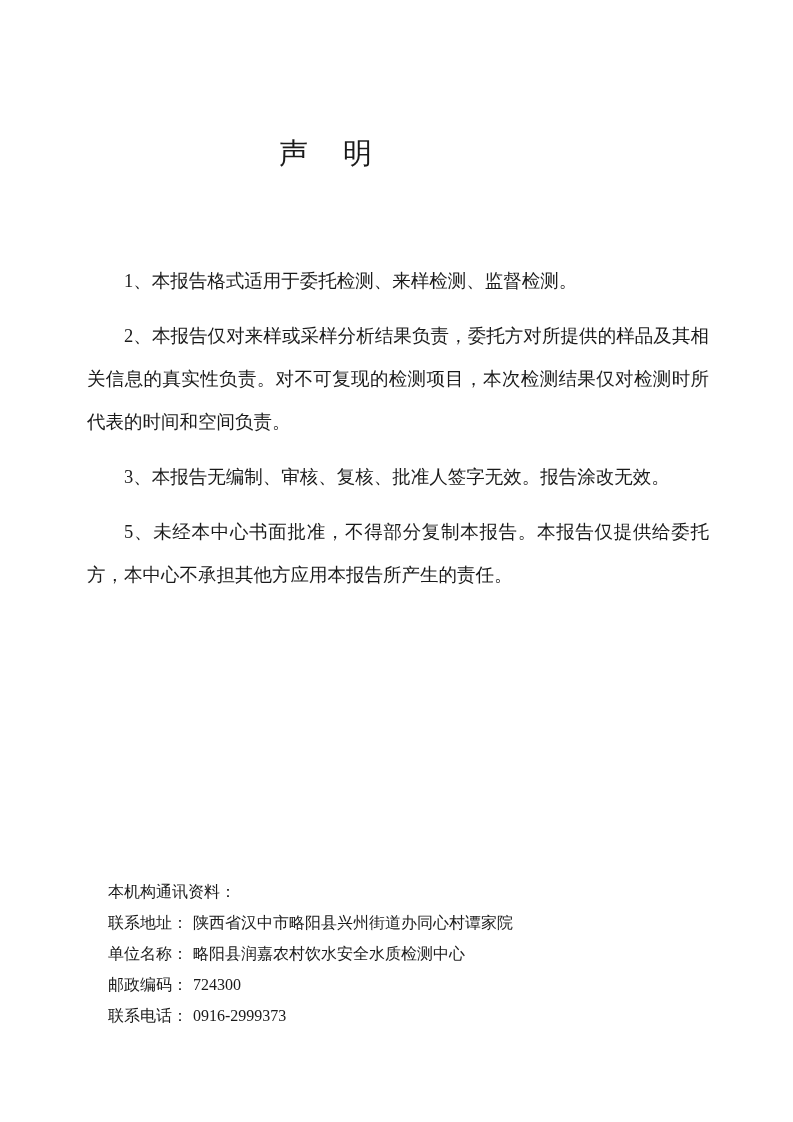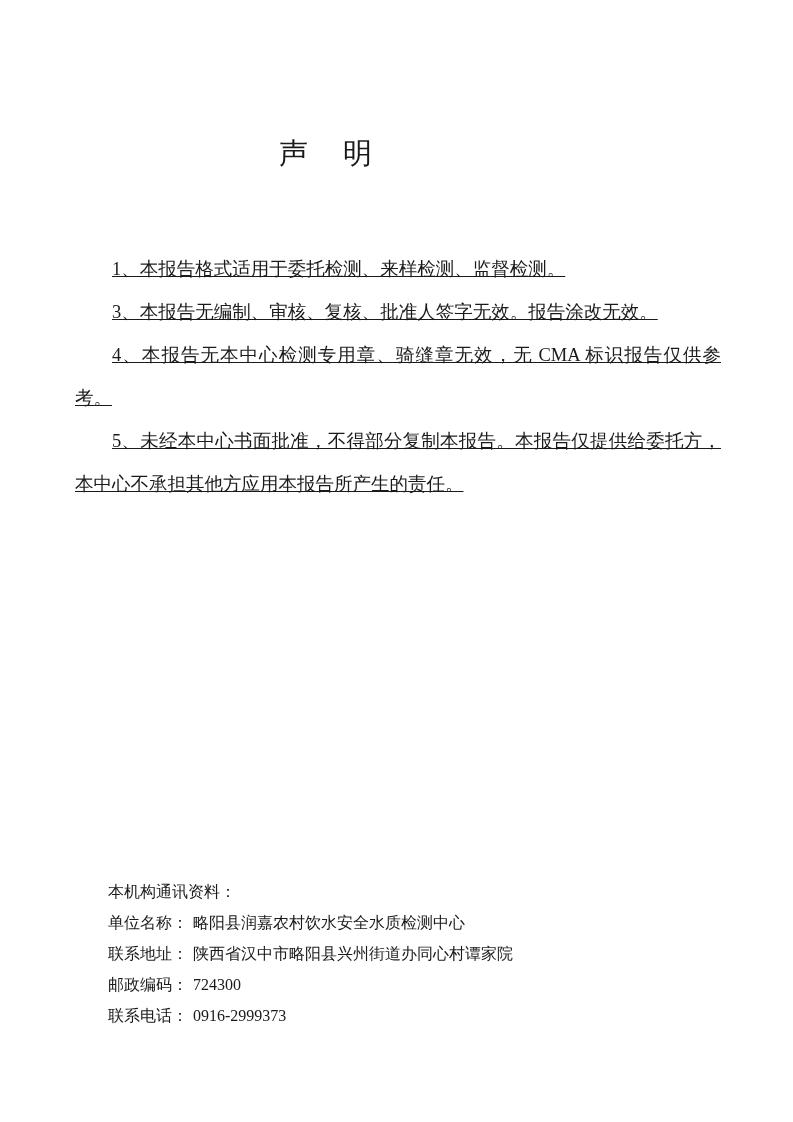--- a/index.html
+++ b/index.html
@@ -35,23 +35,22 @@
   .items {
     position: absolute;
     top: 248px;
     left: 75px;
     width: 646px;
     font-size: 18.5px;
     line-height: 43px;
     text-align: justify;
   }
   .items p {
-    margin: 0;
+    margin: 12px;
     text-indent: 2em;
-    text-decoration: underline;
   }
   .contact {
     position: absolute;
     top: 876px;
     left: 108px;
     width: 560px;
     font-size: 16px;
     line-height: 31px;
   }
   .contact p {
@@ -63,32 +62,32 @@
 </style>
 </head>
 <body>
 
 <div class="page">
 
   <h1 class="doc-title">声　明</h1>
 
   <div class="items">
     <p>1、本报告格式适用于委托检测、来样检测、监督检测。</p>
+    <p>2、本报告仅对来样或采样分析结果负责，委托方对所提供的样品及其相关信息的真实性负责。对不可复现的检测项目，本次检测结果仅对检测时所代表的时间和空间负责。</p>
     <p>3、本报告无编制、审核、复核、批准人签字无效。报告涂改无效。</p>
-    <p>4、本报告无本中心检测专用章、骑缝章无效，无 CMA 标识报告仅供参考。</p>
     <p>5、未经本中心书面批准，不得部分复制本报告。本报告仅提供给委托方，本中心不承担其他方应用本报告所产生的责任。</p>
   </div>
 
   <div class="contact">
     <p>本机构通讯资料：</p>
     <p>
-      <span class="label">单位名称：</span><span class="value">略阳县润嘉农村饮水安全水质检测中心</span>
+      <span class="label">联系地址：</span><span class="value">陕西省汉中市略阳县兴州街道办同心村谭家院</span>
     </p>
     <p>
-      <span class="label">联系地址：</span><span class="value">陕西省汉中市略阳县兴州街道办同心村谭家院</span>
+      <span class="label">单位名称：</span><span class="value">略阳县润嘉农村饮水安全水质检测中心</span>
     </p>
     <p>
       <span class="label">邮政编码：</span><span class="value">724300</span>
     </p>
     <p>
       <span class="label">联系电话：</span><span class="value">0916-2999373</span>
     </p>
   </div>
 
 </div>

